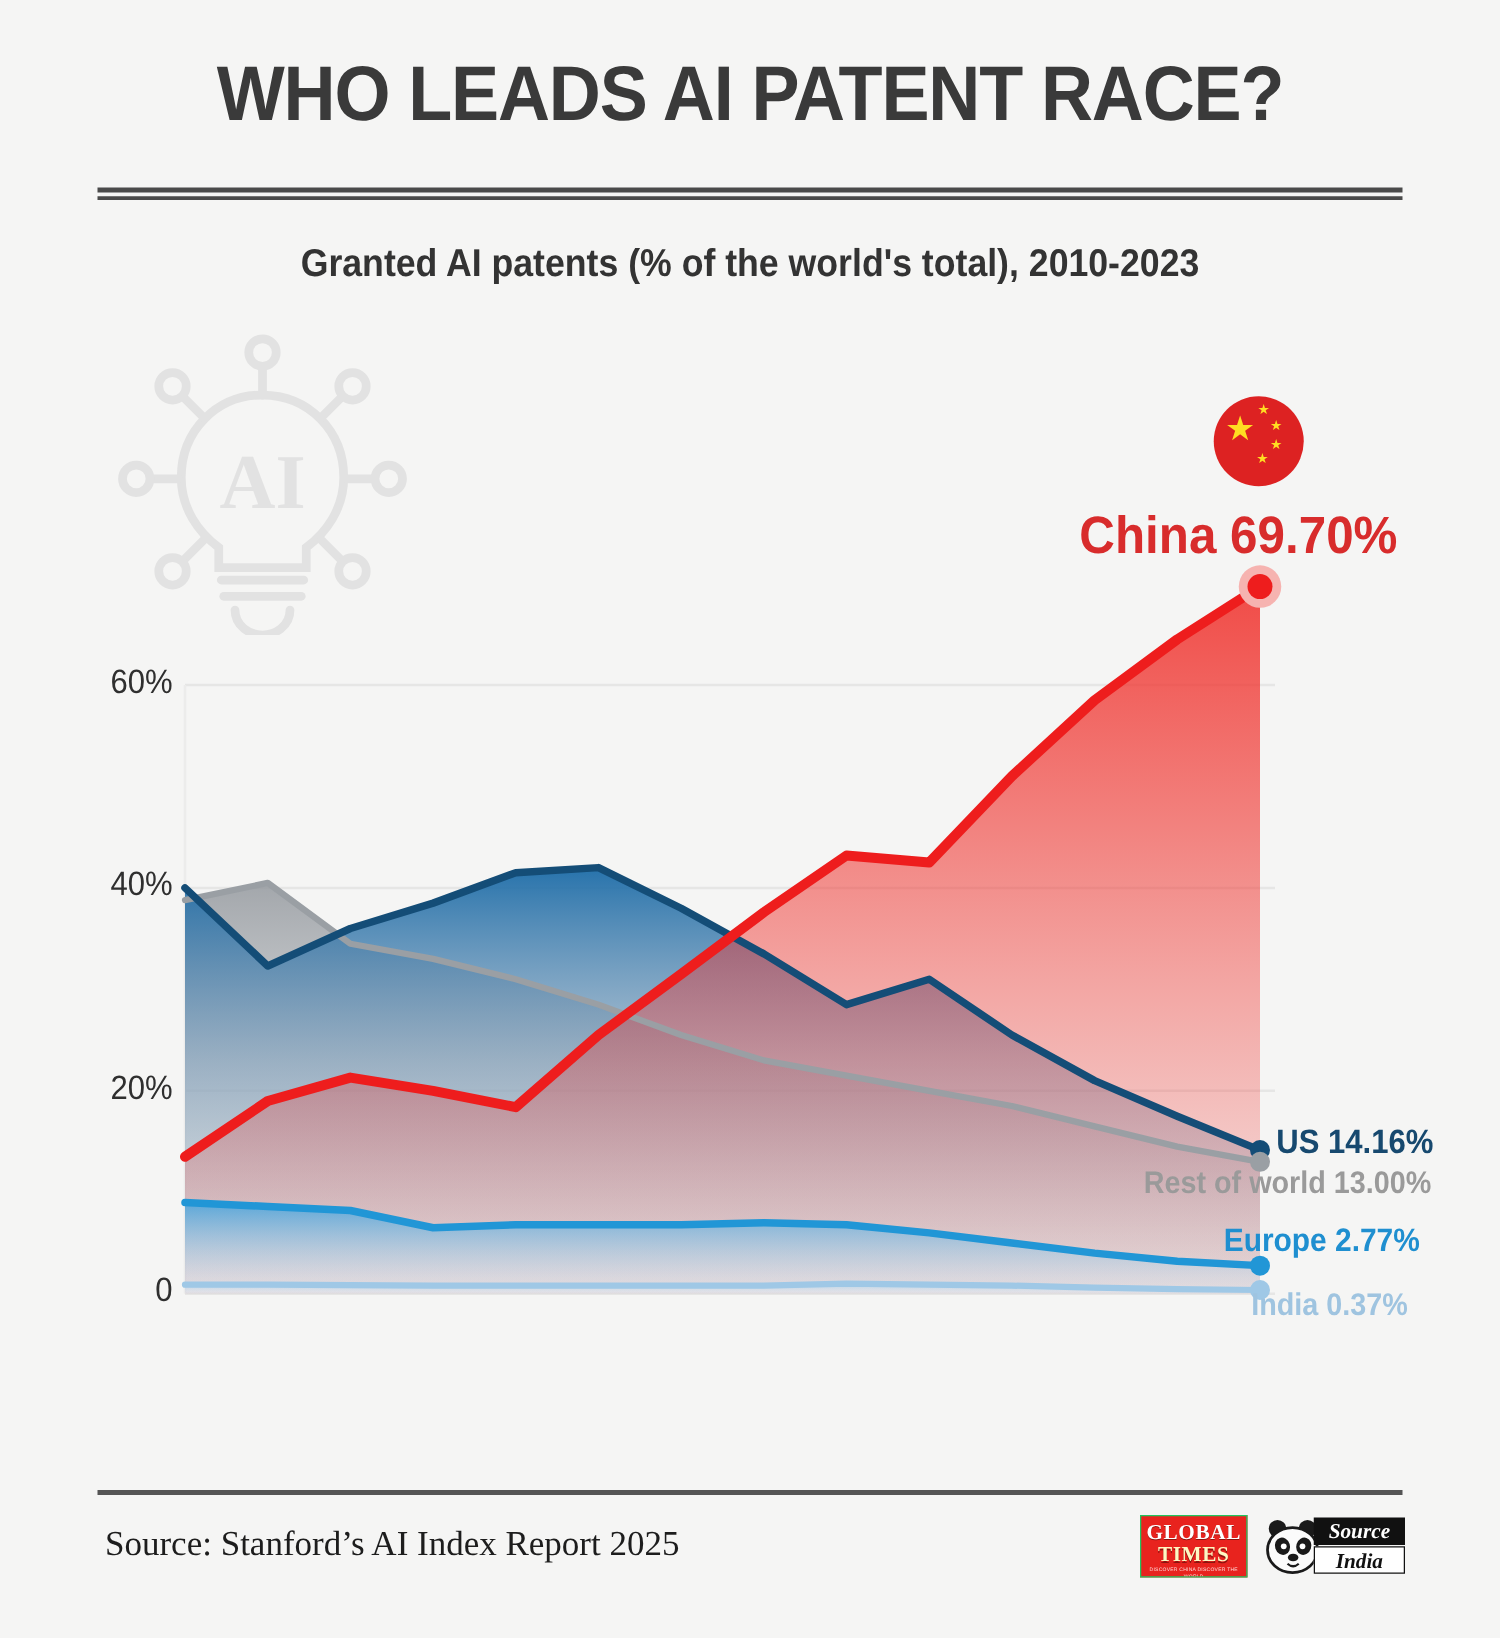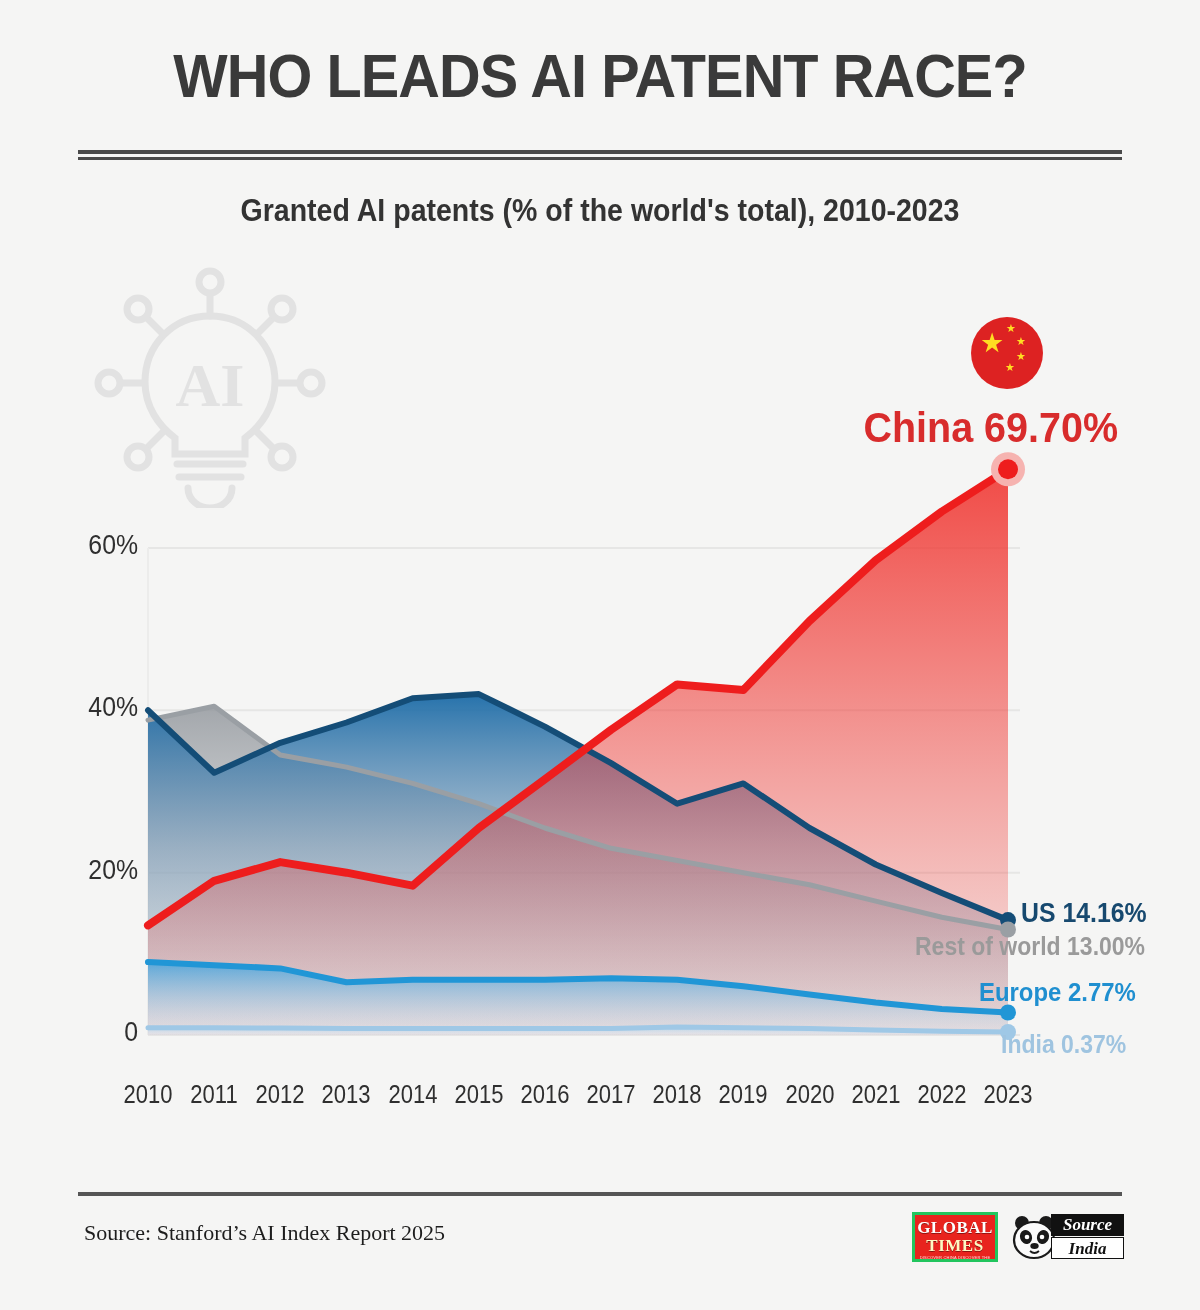--- a/index.html
+++ b/index.html
@@ -170,38 +170,38 @@
     top: 1192px;
     width: 1044px;
     height: 4px;
     background: #555;
   }
   #source {
     position: absolute;
     left: 84px;
     top: 1220px;
     font-family: "Liberation Serif", serif;
-    font-size: 22px;
+    font-size: 28px;
     color: #1d1d1d;
   }
   #logos {
     position: absolute;
     left: 912px;
     top: 1212px;
     width: 212px;
     height: 52px;
   }
   #gt-logo {
     position: absolute;
     left: 0;
     top: 0;
     width: 86px;
     height: 50px;
     background: #e8231e;
-    border: 3px solid #22c55e;
+    border: 1px solid #22c55e;
     box-sizing: border-box;
     text-align: center;
     overflow: hidden;
   }
   #gt-logo .gt-l1 {
     font-family: "Liberation Serif", serif;
     font-weight: bold;
     font-size: 17px;
     color: #fff;
     letter-spacing: 0.5px;
@@ -373,36 +373,20 @@
       </svg>
   </div>
 
   <div id="y-axis">
       <div class="y-tick" style="top: 1017px;">0</div>
       <div class="y-tick" style="top: 854.667px;">20%</div>
       <div class="y-tick" style="top: 692.333px;">40%</div>
       <div class="y-tick" style="top: 530px;">60%</div>
     </div>
 
-  <div id="x-axis">
-      <div class="x-tick" style="left: 148px;">2010</div>
-      <div class="x-tick" style="left: 214.154px;">2011</div>
-      <div class="x-tick" style="left: 280.308px;">2012</div>
-      <div class="x-tick" style="left: 346.462px;">2013</div>
-      <div class="x-tick" style="left: 412.615px;">2014</div>
-      <div class="x-tick" style="left: 478.769px;">2015</div>
-      <div class="x-tick" style="left: 544.923px;">2016</div>
-      <div class="x-tick" style="left: 611.077px;">2017</div>
-      <div class="x-tick" style="left: 677.231px;">2018</div>
-      <div class="x-tick" style="left: 743.385px;">2019</div>
-      <div class="x-tick" style="left: 809.538px;">2020</div>
-      <div class="x-tick" style="left: 875.692px;">2021</div>
-      <div class="x-tick" style="left: 941.846px;">2022</div>
-      <div class="x-tick" style="left: 1008px;">2023</div>
-    </div>
 
   <div id="china-flag">
     <span class="star" style="left:9px; top:13px; font-size:27px;">★</span>
     <span class="star" style="left:35px; top:6px; font-size:11px;">★</span>
     <span class="star" style="left:45px; top:19px; font-size:11px;">★</span>
     <span class="star" style="left:45px; top:34px; font-size:11px;">★</span>
     <span class="star" style="left:34px; top:45px; font-size:11px;">★</span>
   </div>
   <div id="china-label">China 69.70%</div>
 

